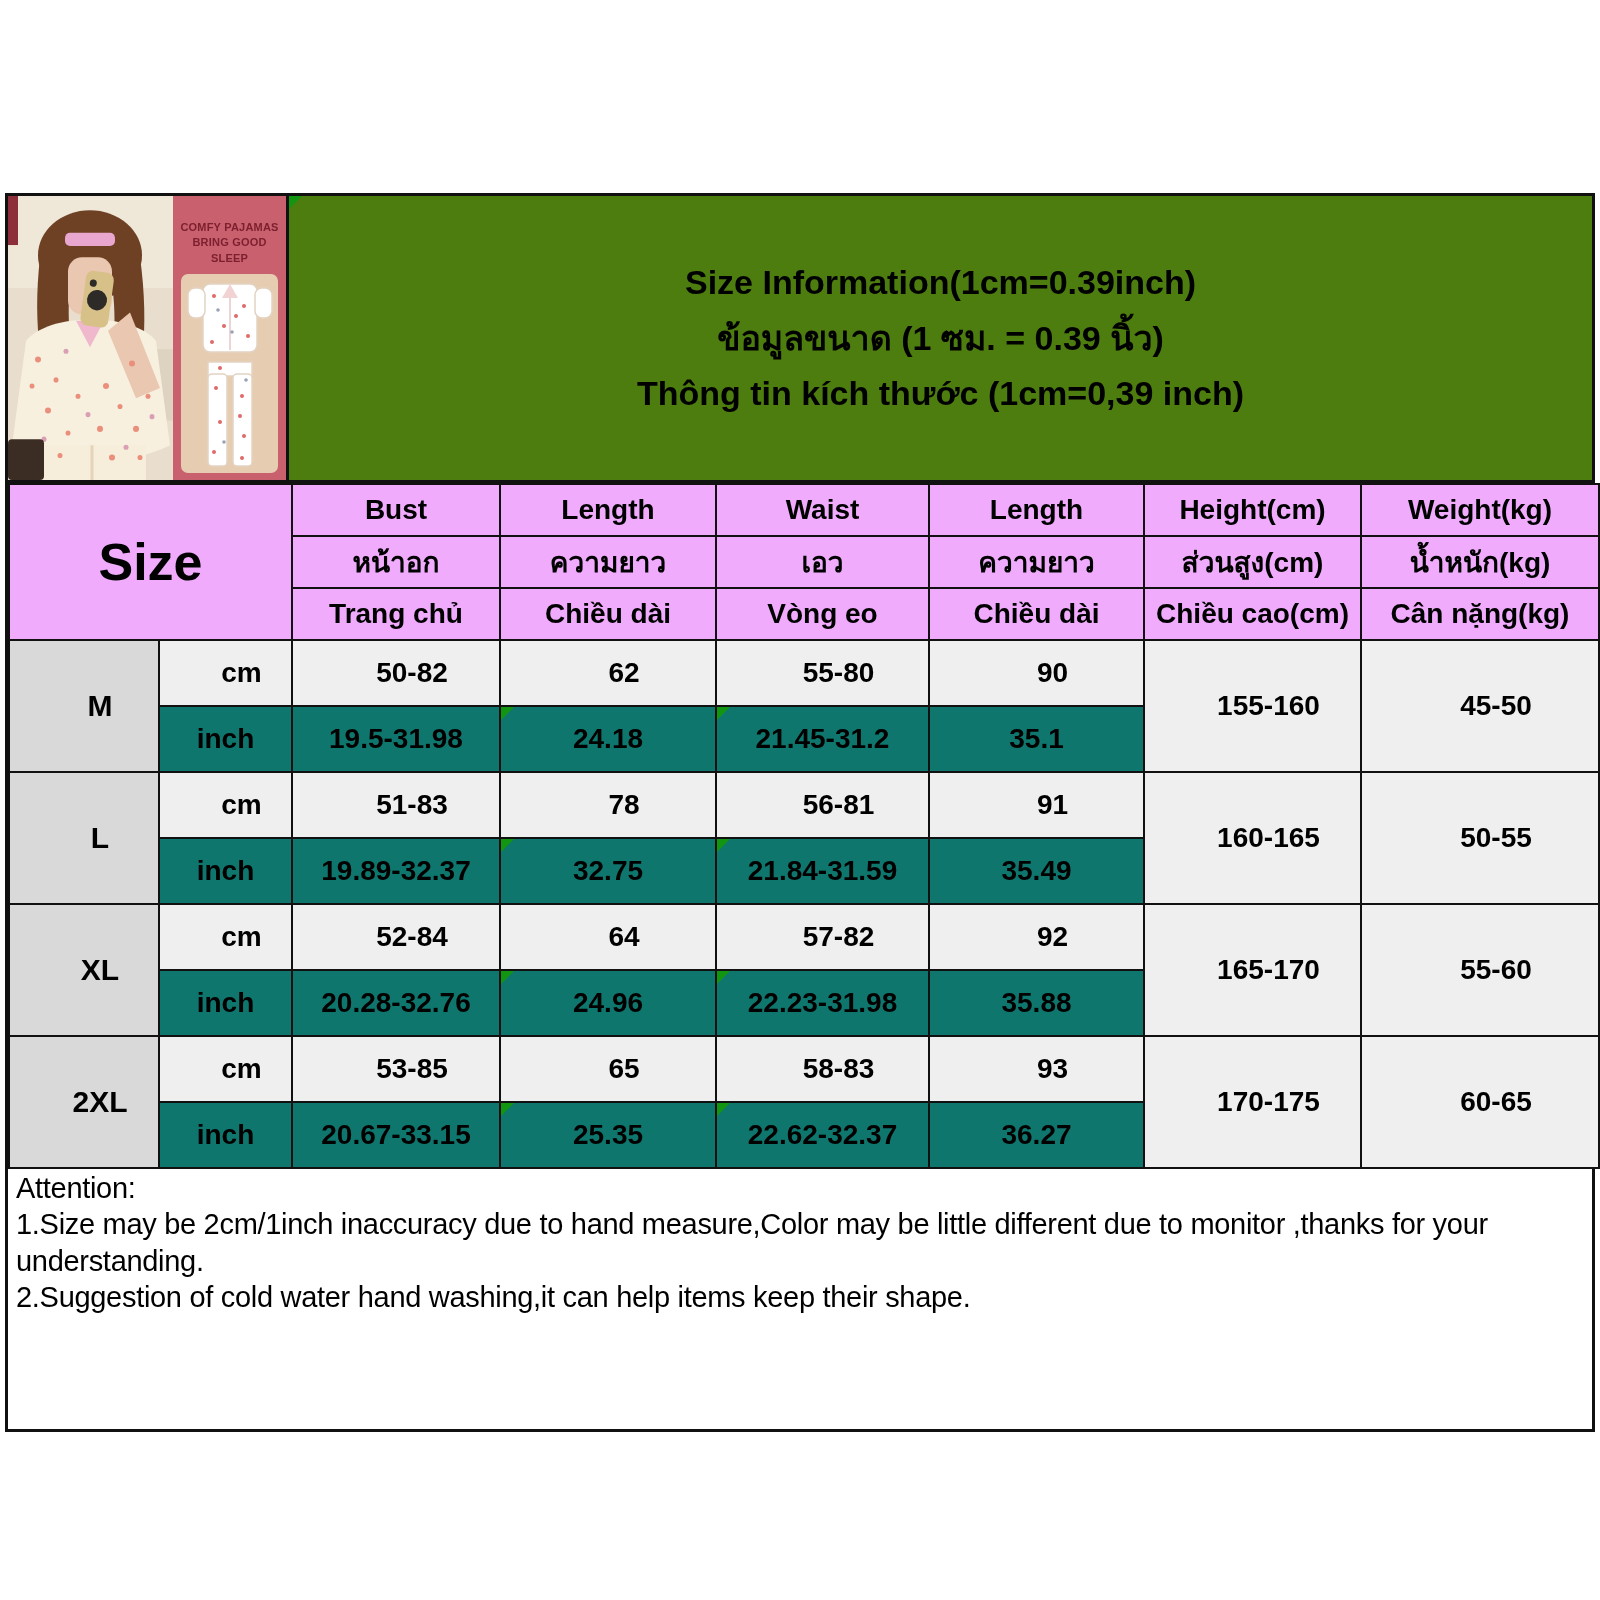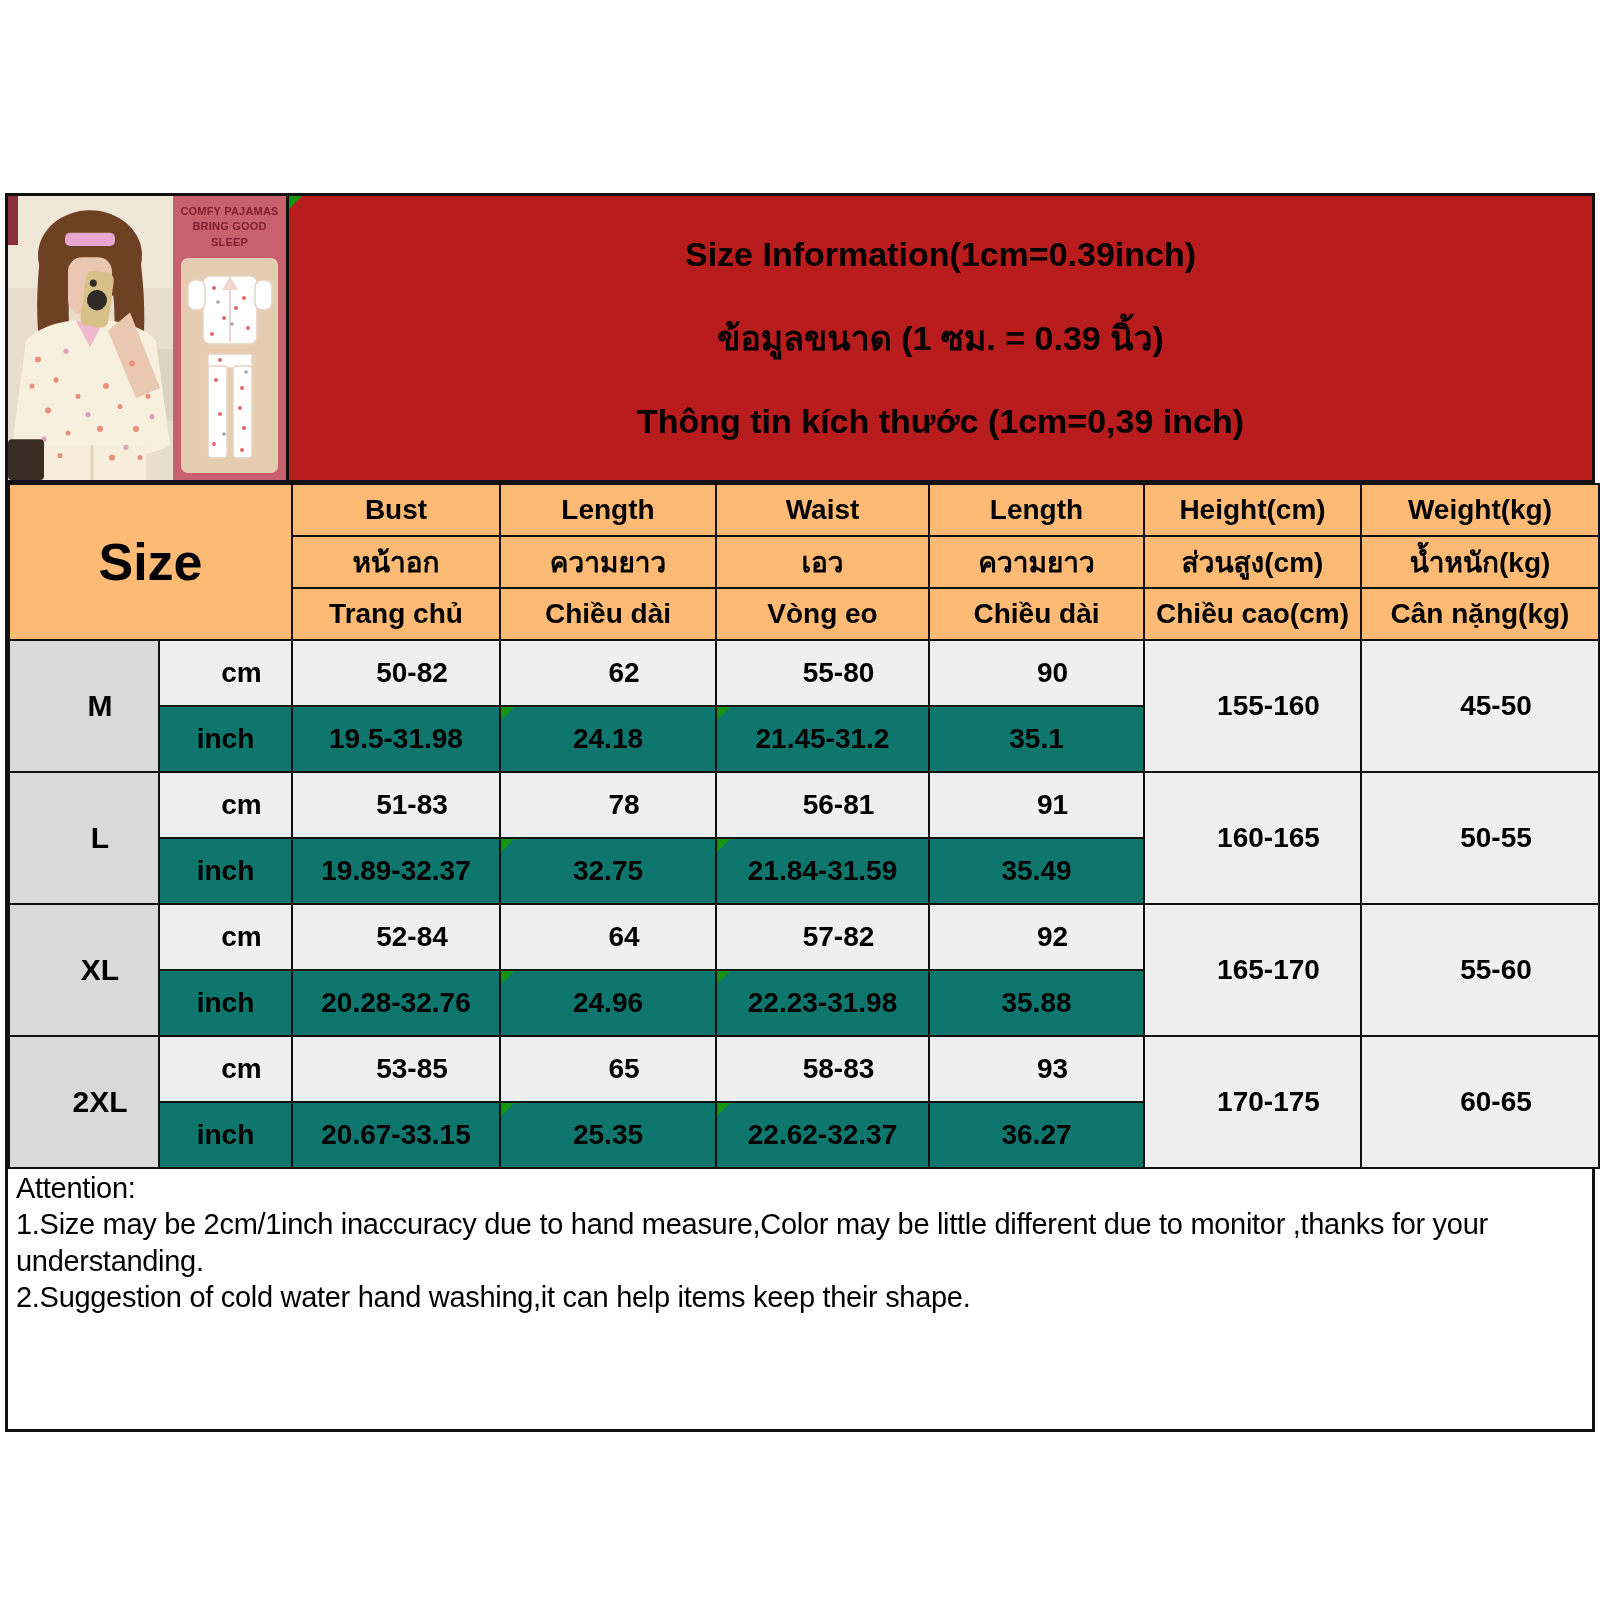--- a/index.html
+++ b/index.html
@@ -10,40 +10,40 @@
   .content-box{
     position:absolute;left:5px;top:193px;width:1590px;
     border:3px solid #111;box-sizing:border-box;background:#fff;
   }
   
   .top-section{display:flex;height:284px;border-bottom:3px solid #111;}
   .photo-block{width:278px;flex:0 0 278px;border-right:3px solid #111;display:flex;position:relative;overflow:hidden;}
   .photo-art{width:165px;flex:0 0 165px;height:100%;}
   .photo-art svg{display:block;width:100%;height:100%;}
   .promo-card{flex:1;background:#c9606e;display:flex;flex-direction:column;padding:8px 5px 7px;box-sizing:border-box;}
-  .card-caption{text-align:center;color:#7c1f2e;font-weight:bold;font-size:11px;line-height:1.4;letter-spacing:.2px;}
+  .card-caption{text-align:center;color:#7c1f2e;font-weight:bold;font-size:11px;line-height:1.4;letter-spacing:.2px;margin-top:16px;}
   .card-panel{flex:1;background:#e6cdb2;border-radius:7px;margin:8px 3px 0;display:flex;align-items:center;justify-content:center;overflow:hidden;}
   .card-panel svg{display:block;}
   .title-block{
-    flex:1;background:#b91c1c;position:relative;
-    display:flex;flex-direction:column;align-items:center;justify-content:center;gap:37px;
+    flex:1;background:#4d7c0f;position:relative;
+    display:flex;flex-direction:column;align-items:center;justify-content:center;gap:9px;
   }
   .title-line{font-size:34px;font-weight:bold;white-space:nowrap;}
   
   .green-flag{
     position:absolute;top:0;left:0;width:13px;height:13px;background:#129612;
     clip-path:polygon(0 0,100% 0,0 100%);
   }
   
   table.size-table{border-collapse:collapse;table-layout:fixed;width:100%;}
   .size-table td{
     border:2px solid #111;text-align:center;vertical-align:middle;
     padding:0;position:relative;font-size:28px;font-weight:bold;overflow:hidden;white-space:nowrap;
   }
-  tr.hdr td{background:#fdba74;height:50px;}
+  tr.hdr td{background:#f0abfc;height:50px;}
   td.size-corner{font-size:52px;background:#d9d9d9;}
   tr.row-cm td{background:#efefef;height:64px;padding-left:32px;}
   tr.row-inch td{background:#0f766e;height:64px;}
   td.size-lbl{background:#d9d9d9 !important;font-size:30px;}
   td.merged{background:#efefef !important;margin-left:32px;}
   
   .attention{background:#fff;height:260px;box-sizing:border-box;padding:1px 8px 0;}
   .attention div{font-size:29px;font-weight:normal;line-height:1.25;letter-spacing:-0.3px;}
 </style>
 </head>

